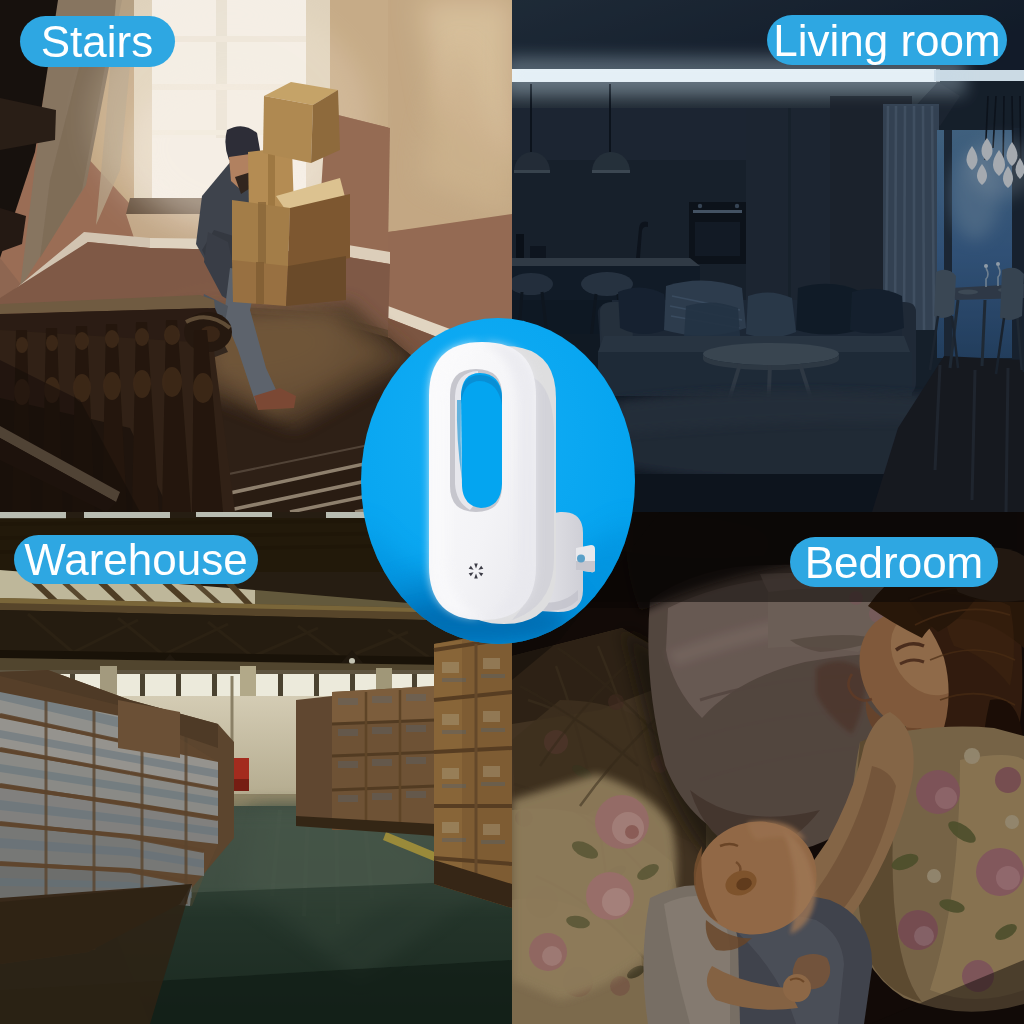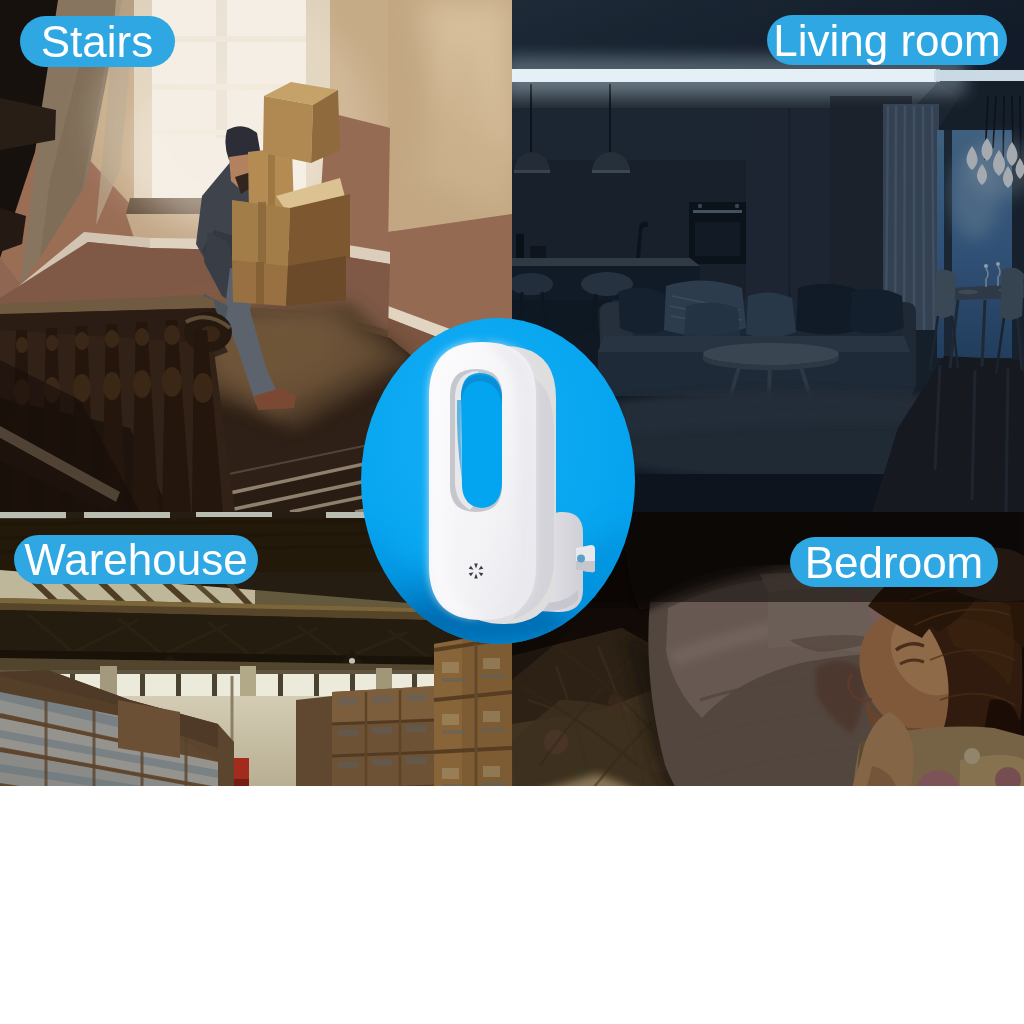--- a/index.html
+++ b/index.html
@@ -1,15 +1,15 @@
 <!DOCTYPE html>
 <html><head><meta charset="utf-8">
 <style>
 html,body{margin:0;padding:0;background:#fff}
-#stage{position:relative;width:1024px;height:786px;overflow:hidden;font-family:"Liberation Sans",sans-serif}
+#stage{position:relative;width:1024px;height:1024px;overflow:hidden;font-family:"Liberation Sans",sans-serif}
 text{font-family:"Liberation Sans",sans-serif}
 </style></head>
 <body>
 <div id="stage">
 <svg width="1024" height="1024" viewBox="0 0 1024 1024">
 <defs>
 <clipPath id="cq1">
           <rect x="0" y="0" width="512" height="512"></rect>
         </clipPath>
 <clipPath id="cq2">

